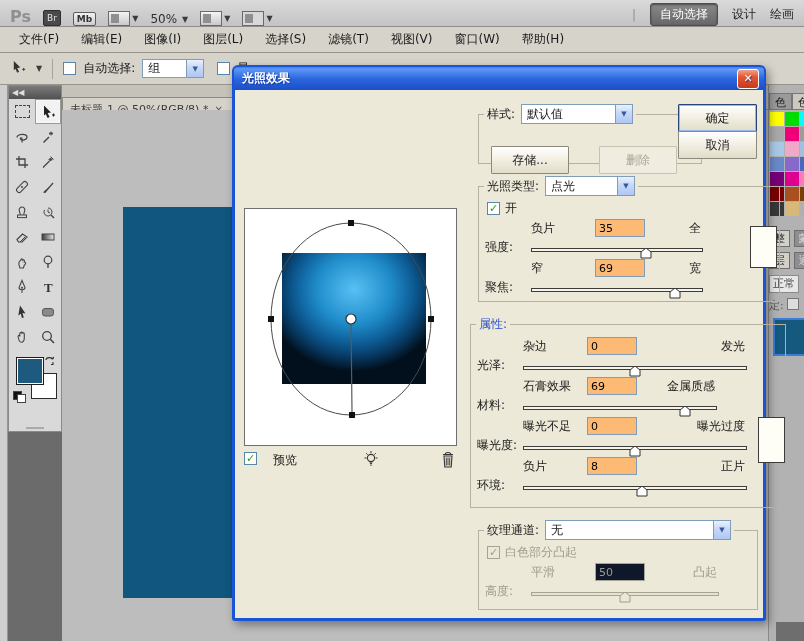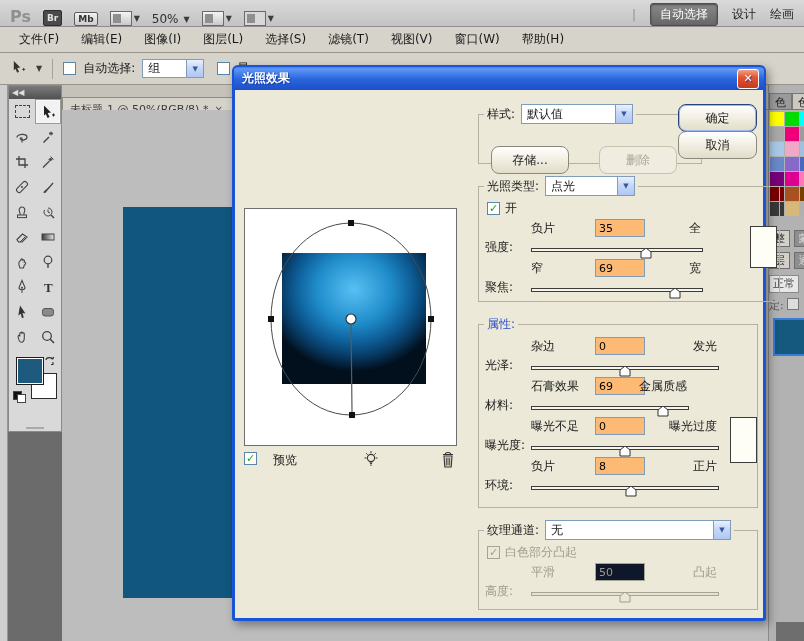--- a/index.html
+++ b/index.html
@@ -2,21 +2,21 @@
 <html><head>
 <meta charset="utf-8">
 <style>
   html,body{margin:0;padding:0;background:#888}
   #screen{position:relative;width:804px;height:641px;overflow:hidden;
     font-family:"DejaVu Sans","Liberation Sans",sans-serif;font-size:12px;color:#1a1a1a;background:#bdbdbd}
   
   .appbar{position:absolute;left:0;top:0;width:804px;height:27px;background:linear-gradient(#dadada,#c3c3c3);
     border-bottom:1px solid #8e8e8e;display:flex;align-items:flex-end;gap:12px;padding:0 10px;box-sizing:border-box}
   .pslogo{color:#8f8f8f;font-weight:bold;font-size:16px}
-  .brbtn{background:#4a4a4a;color:#e2e2e2;font-size:9px;font-weight:bold;padding:2px 3px;border:1px solid #2d2d2d;border-radius:2px}
+  .brbtn{background:#4a4a4a;color:#e2e2e2;font-size:9px;font-weight:normal;padding:2px 3px;border:1px solid #2d2d2d;border-radius:2px}
   .mbbtn{background:linear-gradient(#f2f2f2,#cdcdcd);color:#333;font-size:9px;font-weight:bold;padding:1px 3px;border:1px solid #5c5c5c;border-radius:2px}
   .tbico{width:22px;height:15px;border:1px solid #6a6a6a;background:linear-gradient(#f4f4f4,#c9c9c9);box-sizing:border-box;position:relative}
   .tbico:after{content:"";position:absolute;left:2px;top:2px;right:10px;bottom:2px;background:#8f8f8f}
   .caret{font-size:8px;color:#3c3c3c;margin-left:2px}
   .zoomlvl{color:#2e2e2e}
   .vsep{color:#8f8f8f}
   .wsbar{margin-left:auto;display:flex;align-items:center;gap:14px}
   .ws-active{background:linear-gradient(#898989,#676767);color:#fff;border:1px solid #4e4e4e;border-radius:3px;
     padding:2px 9px;box-shadow:inset 0 1px 2px rgba(0,0,0,.45)}
   .ws{color:#1f1f1f;white-space:nowrap}
@@ -30,21 +30,21 @@
   .xpc{width:13px;height:13px;background:#fff;border:1px solid #5a86a8;display:inline-flex;align-items:center;justify-content:center;
     font-size:11px;font-weight:bold;color:#1fa01f;line-height:1;box-sizing:border-box;flex:0 0 auto}
   .xpc.checked::after{content:"✓"}
   .xpc.off::after{content:""}
   .xpc.dis{border-color:#a8a495;background:#ebe8da;color:#a09c8c}
   .xps{display:inline-flex;align-items:center;height:20px;background:#fff;border:1px solid #7f9db9;
     padding-left:5px;box-sizing:border-box;white-space:nowrap}
   .xps .ar{margin-left:auto;width:16px;align-self:stretch;border-left:1px solid #7f9db9;
     background:linear-gradient(#eaf1fd,#c6d8f7 45%,#aec7f2);display:flex;align-items:center;justify-content:center;
     color:#39589c;font-size:7px}
-  .xpb{height:28px;background:linear-gradient(#ffffff,#f3f0e5 45%,#e1ddc9);border:1px solid #8c887c;border-radius:8px;
+  .xpb{height:28px;background:linear-gradient(#ffffff,#f3f0e5 45%,#e1ddc9);border:1px solid #8c887c;border-radius:1px;
     display:flex;align-items:center;justify-content:center;box-sizing:border-box}
   .xpb.default{border-color:#29437c;box-shadow:inset 0 0 0 1px #9cb8ea}
   .xpb.dis{color:#a8a495;border-color:#c6c2b2;background:#f0ede0}
   .xpi{height:18px;width:50px;border:1px solid #7f9db9;background:#fdba74;font-size:11px;padding:1px 3px;
     box-sizing:border-box;font-family:inherit}
   .xpi.dis{border-color:#a8a495;background:#0f172a;color:#a09c8c}
   
   .edgestrip{position:absolute;left:0;top:85px;width:8px;height:556px;background:#cfcfcf;border-right:1px solid #979797;box-sizing:border-box}
   .appbgL{position:absolute;left:8px;top:85px;width:54px;height:556px;background:#6b6b6b}
   .toolpanel{position:absolute;left:8px;top:85px;width:54px;height:347px;background:#d9d9d9;border:1px solid #8a8a8a;box-sizing:border-box}
@@ -467,21 +467,21 @@
           <span class="rl">宽</span>
           <span class="track">
             <span class="thumb" style="left: 84%;"><svg width="12" height="11">
                   <path d="M6 0 L11 4 L11 10 L1 10 L1 4 Z" fill="#fff" stroke="#333"></path>
                 </svg></span>
           </span>
         </div>
         <span class="lightswatch" style="right:2px;top:30px;width:27px;height:42px"></span>
       </fieldset>
 
-      <fieldset style="left:243px;top:226px;width:280px;height:192px">
+      <fieldset style="left:235px;top:226px;width:316px;height:192px">
         <legend>
             <span class="lt blue">属性:</span>
           </legend>
         <div class="sblk" style="margin-top:4px">
           <span class="main">光泽:</span>
           <span class="ll">杂边</span>
           <input class="xpi" value="0" style="">
           <span class="rl">发光</span>
           <span class="track">
             <span class="thumb" style="left: 50%;"><svg width="12" height="11">

